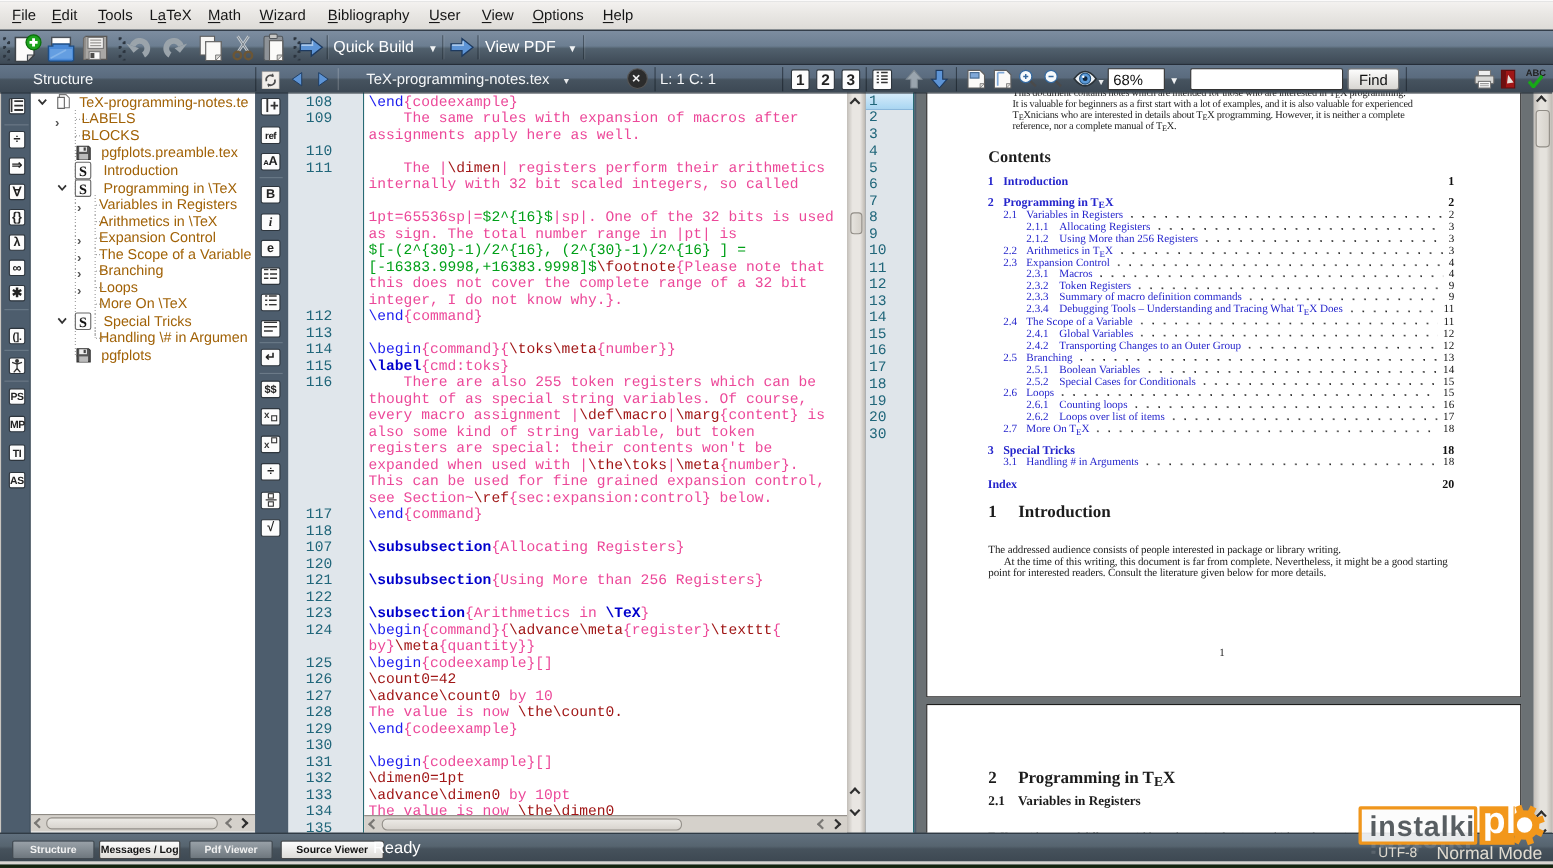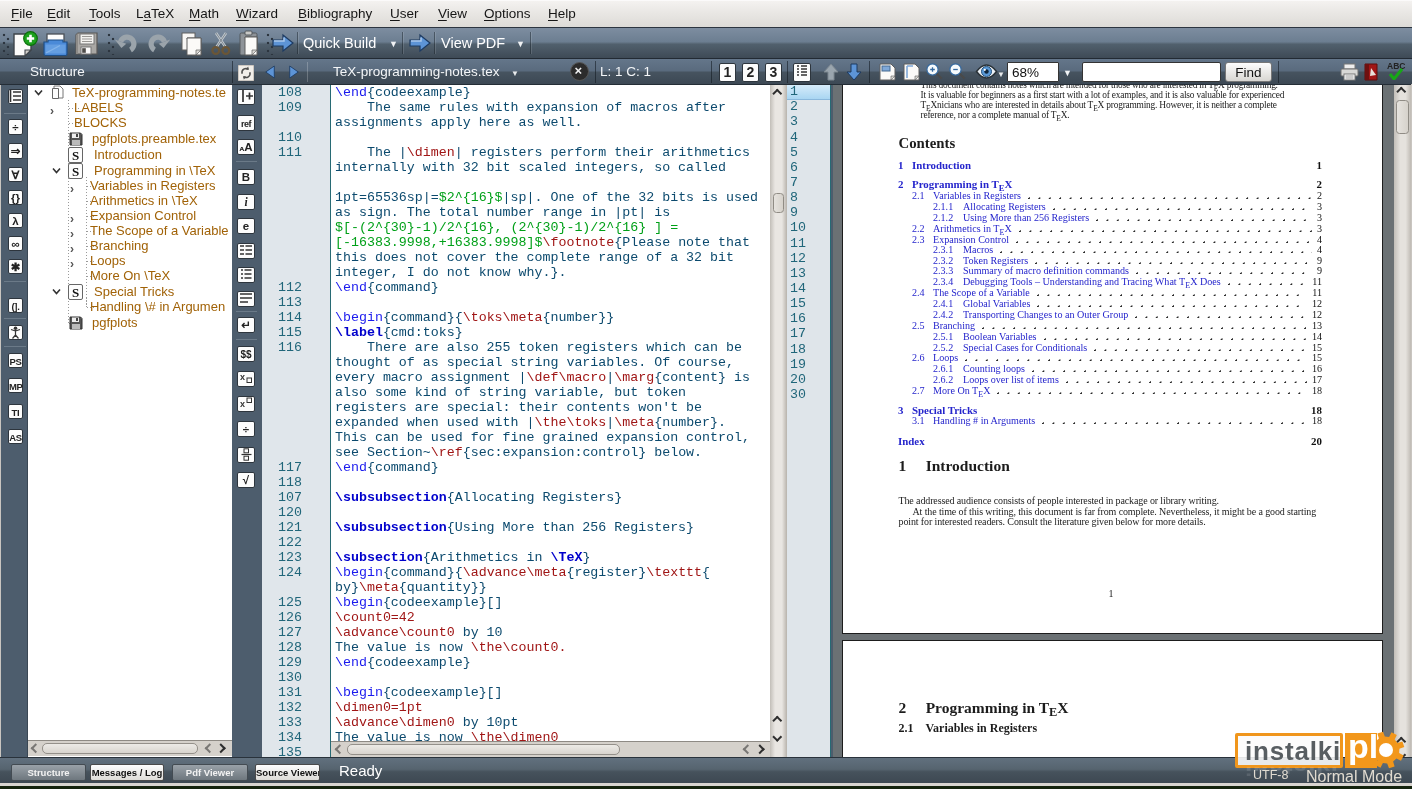--- a/index.html
+++ b/index.html
@@ -34,21 +34,21 @@
 #mstrip { position:absolute; left:232px; top:84px; width:30px; height:673px; background:#4d5d6d; }
 #gutter { position:absolute; left:262px; top:84px; width:69px; height:673px; background:#e0e6eb; border-right:1.5px solid #276a74; overflow:hidden; }
 #code   { position:absolute; left:331px; top:84px; width:439px; height:673px; background:#fff; overflow:hidden; }
 #edsb   { position:absolute; left:770px; top:84px; width:17px; height:673px; background:linear-gradient(90deg,#c2beb8,#e9e6e2 30%,#e9e6e2 70%,#b8b3ac); }
 #plist  { position:absolute; left:787px; top:84px; width:44px; height:673px; background:#dfe5ea; border-right:1.5px solid #276a74; overflow:hidden; }
 #pdfarea{ position:absolute; left:832.5px; top:84px; width:561.5px; height:673px; background:#6b7174; overflow:hidden; }
 #pdfsb  { position:absolute; left:1394px; top:84px; width:18px; height:673px; background:linear-gradient(90deg,#c2beb8,#e5e2dd 35%,#e5e2dd 65%,#b8b3ac); }
 
 
 .cl { position:absolute; left:4px; white-space:pre; font-family:"Liberation Mono",monospace; font-size:13.3px; line-height:15px; height:15px; }
-.cl .k { color:#0c4a6e; }
+.cl .k { color:#ec4899; }
 .cl .b { color:#1a1aee; }
 .cl .B { color:#0000cc; font-weight:bold; }
 .cl .r { color:#a01616; }
 .cl .g { color:#00a018; }
 .gn { position:absolute; right:28px; font-family:"Liberation Mono",monospace; font-size:13.3px; line-height:15px; color:#20667a; }
 .pn { position:absolute; left:3px; font-family:"Liberation Mono",monospace; font-size:13.3px; line-height:15px; color:#20667a; }
 #p1hl { position:absolute; left:0; top:0; width:44px; height:15.5px; background:linear-gradient(#d9edfb,#a9d6f2); border-bottom:1px solid #8ab8dc; }
 
 
 .ti  { position:absolute; font-size:13px; color:#a16207; white-space:pre; }
@@ -697,21 +697,21 @@
   <div class="tri-u" style="left:4px;top:4px"></div>
   <div class="sbthumb" style="left:2px;top:16px;width:13px;height:34px"></div>
   <div class="tri-u" style="left:4px;top:654px"></div>
   <div class="tri-d" style="left:4px;top:668px"></div>
 </div>
 
 <div id="status">
 <div class="stbtn stgray" style="left:11px;width:75px;padding-top:2px">Structure</div>
 <div class="stbtn stwhite" style="left:90px;width:74px;padding-top:2px">Messages / Log</div>
 <div class="stbtn stgray" style="left:172px;width:76px;padding-top:2px">Pdf Viewer</div>
-<div class="stbtn stwhite" style="left:255px;width:65px;padding-top:2px">Source Viewer</div>
+<div class="stbtn stwhite" style="left:255px;width:94px;padding-top:2px">Source Viewer</div>
 <span style="position:absolute;left:339px;top:4px;color:#fff;font-size:15px">Ready</span>
 <span style="position:absolute;left:1253px;top:10px;color:#e0dbd0;font-size:12.5px">UTF-8</span>
 <span style="position:absolute;left:1306px;top:10px;color:#e0dbd0;font-size:16px">Normal Mode</span>
 </div>
 <div style="position:absolute;left:0;top:84px;width:1412px;height:1px;background:#242d36;z-index:40"></div>
 <div style="position:absolute;left:1410.5px;top:84px;width:1.5px;height:673px;background:#c9c5c0;z-index:41"></div>
 <div id="bstrip1"></div>
 <div id="bstrip2"></div>
 
 <svg id="wmgear" width="56" height="40" viewBox="0 0 56 40">

